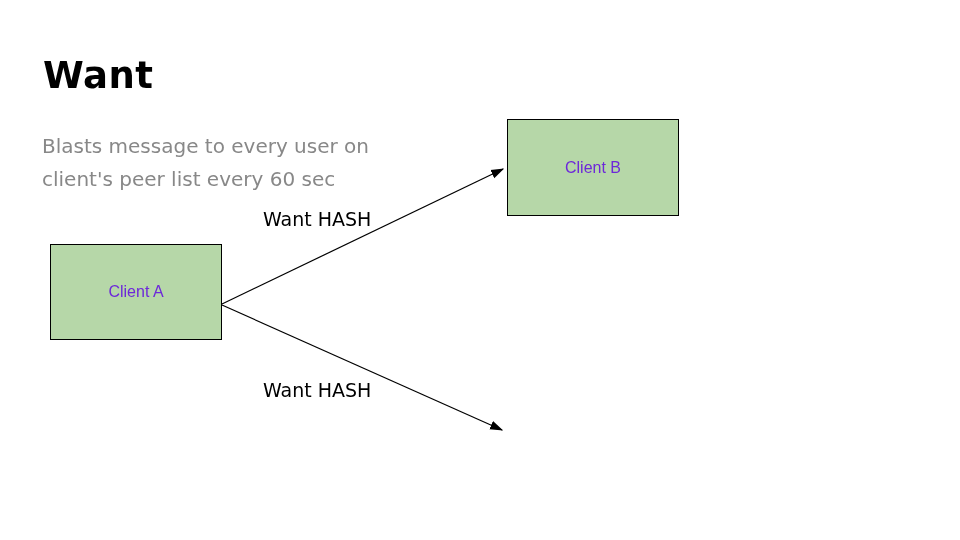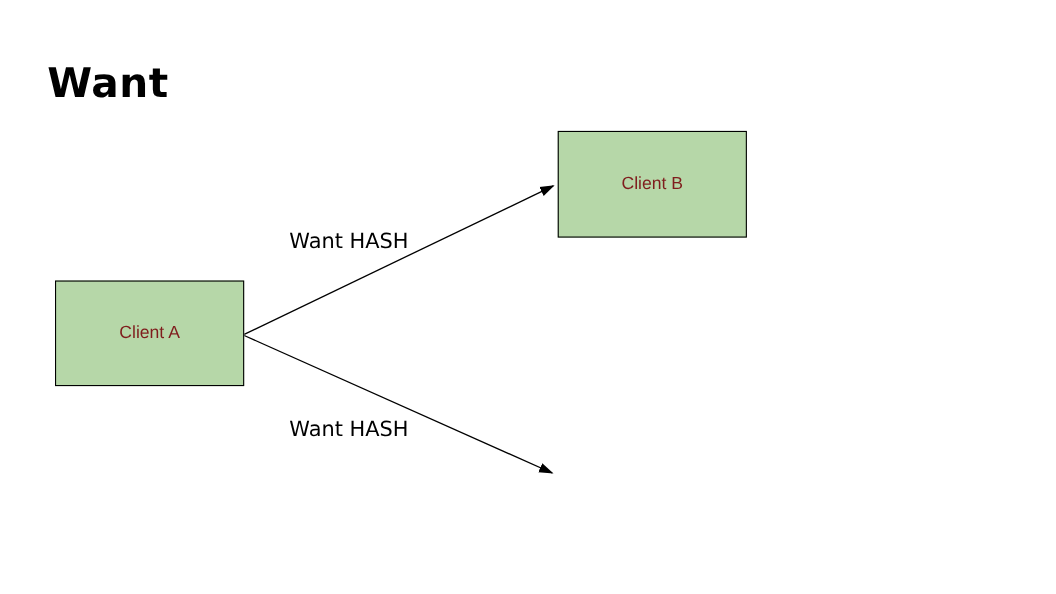--- a/index.html
+++ b/index.html
@@ -39,23 +39,23 @@
   .node {
     position: absolute;
     box-sizing: border-box;
     background: var(--node-fill, #b6d7a8);
     border: 1px solid var(--node-border, #000000);
     display: flex;
     align-items: center;
     justify-content: center;
     font-family: "Liberation Sans", sans-serif;
     font-size: 16px;
-    color: #7f1d1d;
+    color: #6d28d9;
   }
-  .node-a { left: 50px;  top: 255px; width: 172px; height: 96px; }
+  .node-a { left: 50px;  top: 244px; width: 172px; height: 96px; }
   .node-b { left: 507px; top: 119px; width: 172px; height: 97px; }
   .node-c { left: 507px; top: 385px; width: 172px; height: 94px; }
   .edges-layer {
     position: absolute;
     left: 0;
     top: 0;
     width: 960px;
     height: 540px;
     pointer-events: none;
   }
@@ -76,20 +76,24 @@
   .edge-label-top    { left: 263px; top: 208px; }
   .edge-label-bottom { left: 263px; top: 379px; }
 </style>
 </head>
 <body>
 
 <div class="slide">
 
   <div class="title">Want</div>
 
+  <div class="subtitle">
+    <div>Blasts message to every user on</div>
+    <div>client's peer list every 60 sec</div>
+  </div>
 
   <svg class="edges-layer" viewBox="0 0 960 540" xmlns="http://www.w3.org/2000/svg" aria-hidden="true">
     <defs>
       <marker id="arrowhead" viewBox="0 0 10 8" refX="9" refY="4" markerWidth="11" markerHeight="9" orient="auto">
         <path d="M0,0.6 L10,4 L0,7.4 z"></path>
       </marker>
     </defs>
     <line x1="222" y1="304" x2="503" y2="169" marker-end="url(#arrowhead)"></line>
     <line x1="222" y1="305" x2="502" y2="430" marker-end="url(#arrowhead)"></line>
   </svg>

